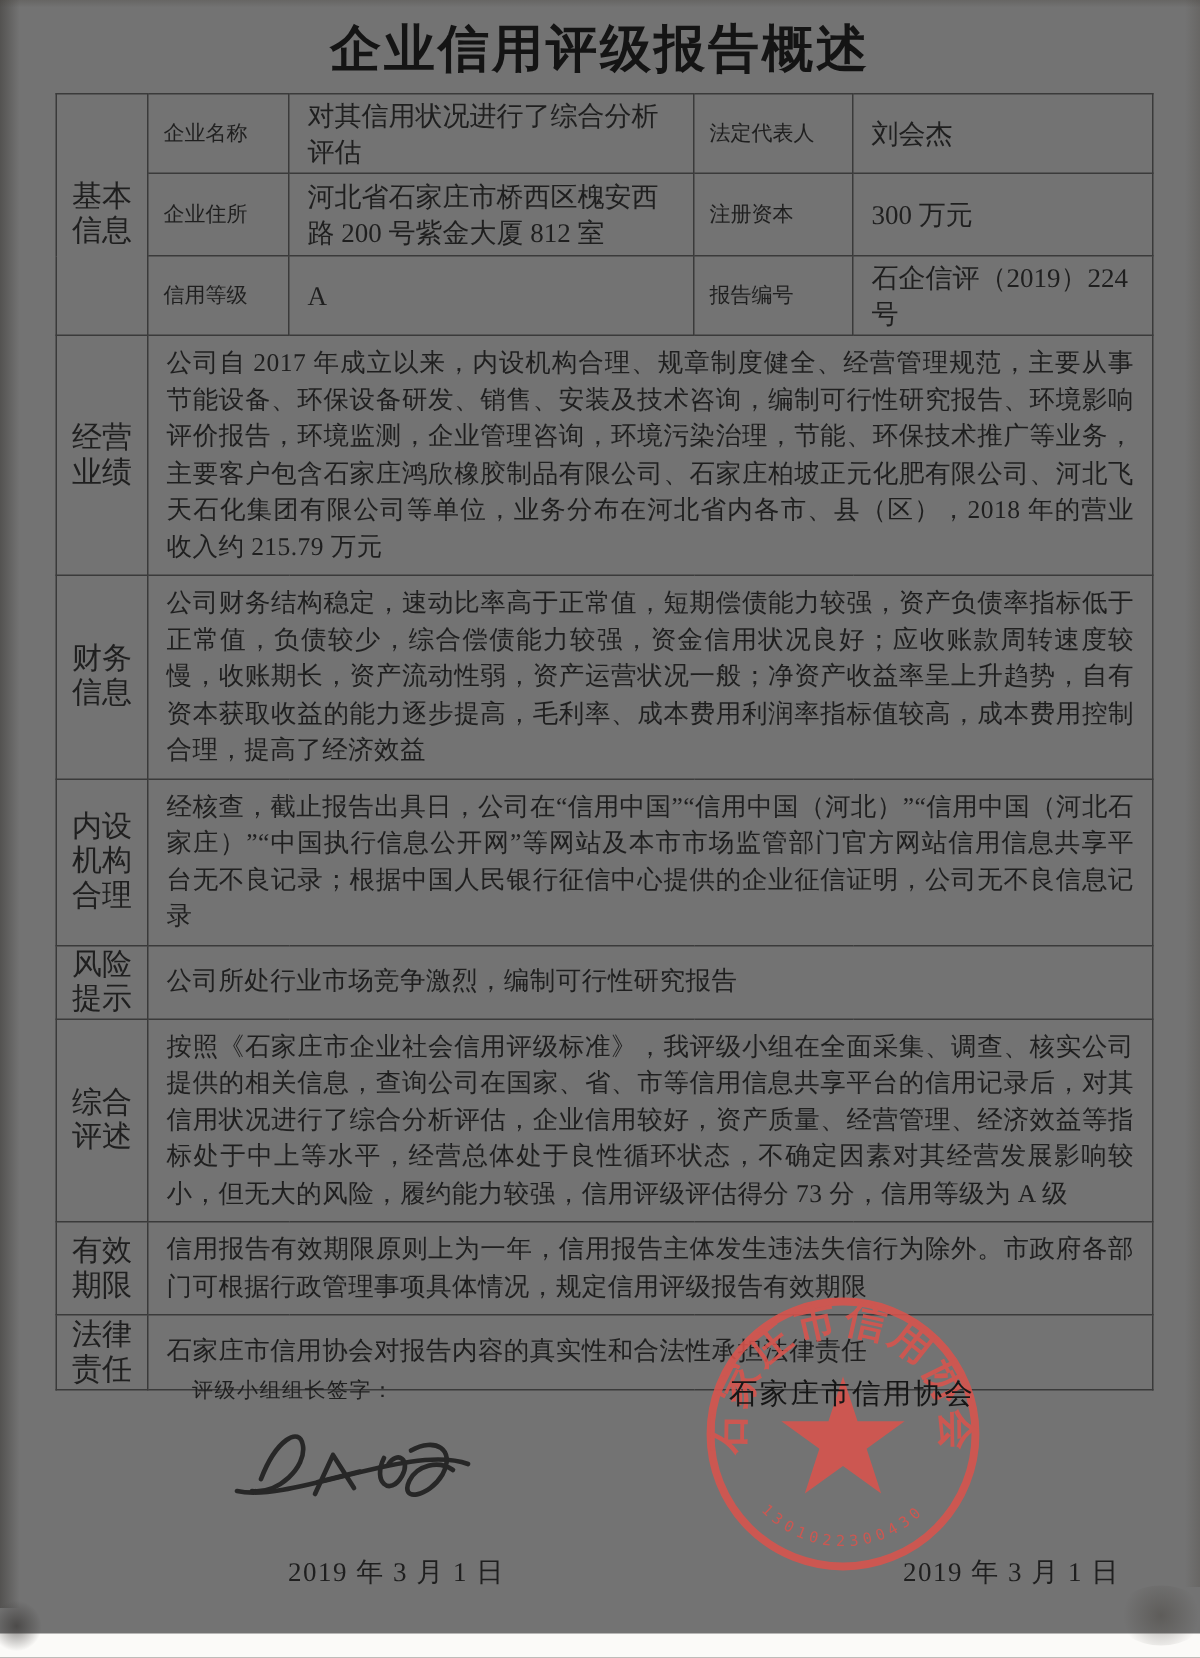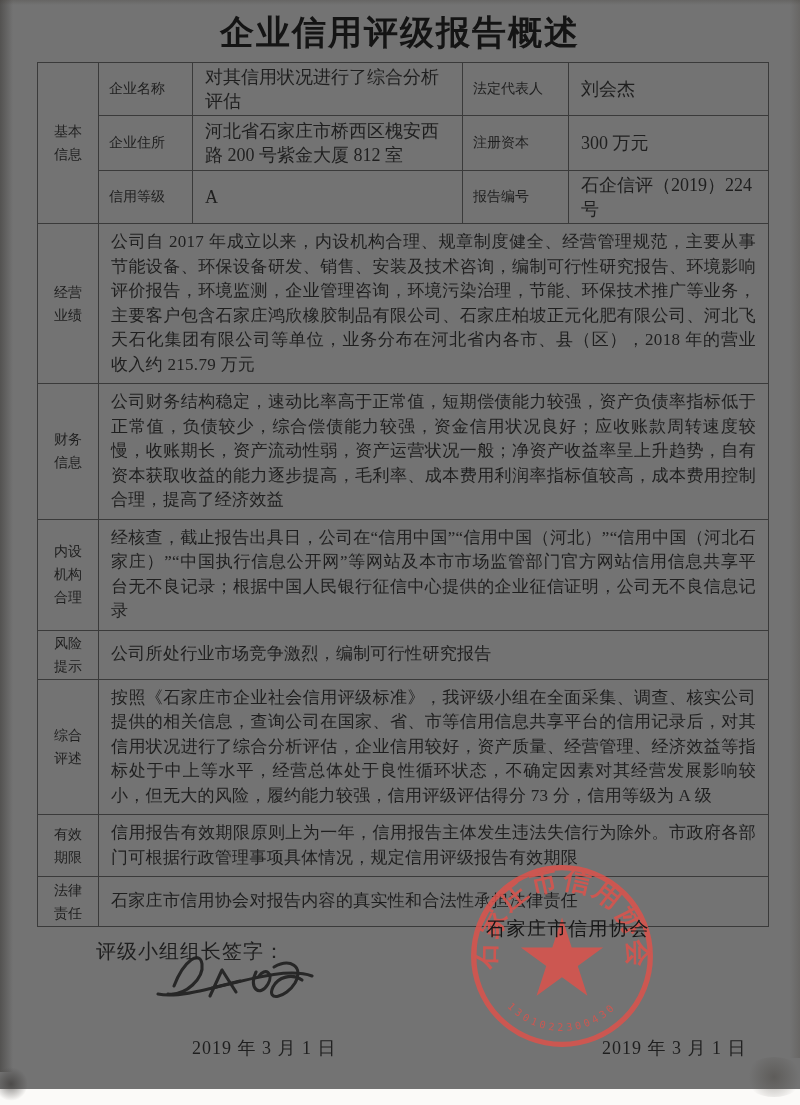--- a/index.html
+++ b/index.html
@@ -12,27 +12,27 @@
   .title{
     position:absolute; top:10px; left:0; width:100%;
     text-align:center; font-size:34px; font-weight:bold;
     letter-spacing:2px; color:#141414;
   }
   table{border-collapse:collapse; table-layout:fixed; background:transparent;}
   td{border:1.8px solid #3a3a3a; vertical-align:middle; overflow:hidden;}
   .tbl-main{position:absolute; left:37px; top:62px; width:731px;}
   .tbl-sign{position:absolute; left:37px; top:843px; width:731px;}
   .sec-cell{text-align:center;}
-  .vlabel{display:inline-block; width:40px; font-size:14px; line-height:23px; text-align:center;}
+  .vlabel{display:inline-block; width:40px; font-size:20px; line-height:23px; text-align:center;}
   .flabel{font-size:14px; padding:2px 4px 2px 10px;}
   .fvalue{font-size:18px; padding:2px 6px 2px 12px; line-height:24px;}
   .para{font-size:17px; line-height:24.5px; padding:6px 12px; text-align:justify; letter-spacing:.3px;margin-left:30px;}
   .sign-head{text-align:center; font-size:18px; letter-spacing:1px;}
   .overlay{position:absolute;}
-  .leader-label{left:96px; top:918px; font-size:20px; letter-spacing:1px;margin-top:20px;}
+  .leader-label{left:128px; top:918px; font-size:14px; letter-spacing:1px;}
   .date{font-size:18px; letter-spacing:1px;}
   .date-left{left:192px; top:1036px;}
   .date-right{left:602px; top:1036px;}
   .typed-name{left:486px; top:916px; font-size:19px; color:#161616; letter-spacing:1.5px; z-index:3;}
   .stamp{left:466px; top:860px; width:192px; height:192px; opacity:.88; z-index:2;}
   .sig{left:152px; top:940px; width:168px; height:78px;}
   
   .edge-left{left:0; top:0; width:13px; height:1072px;
     background:linear-gradient(to right, rgba(52,50,47,.50), rgba(52,50,47,0));}
   .edge-right{right:0; top:0; width:10px; height:1058px;

